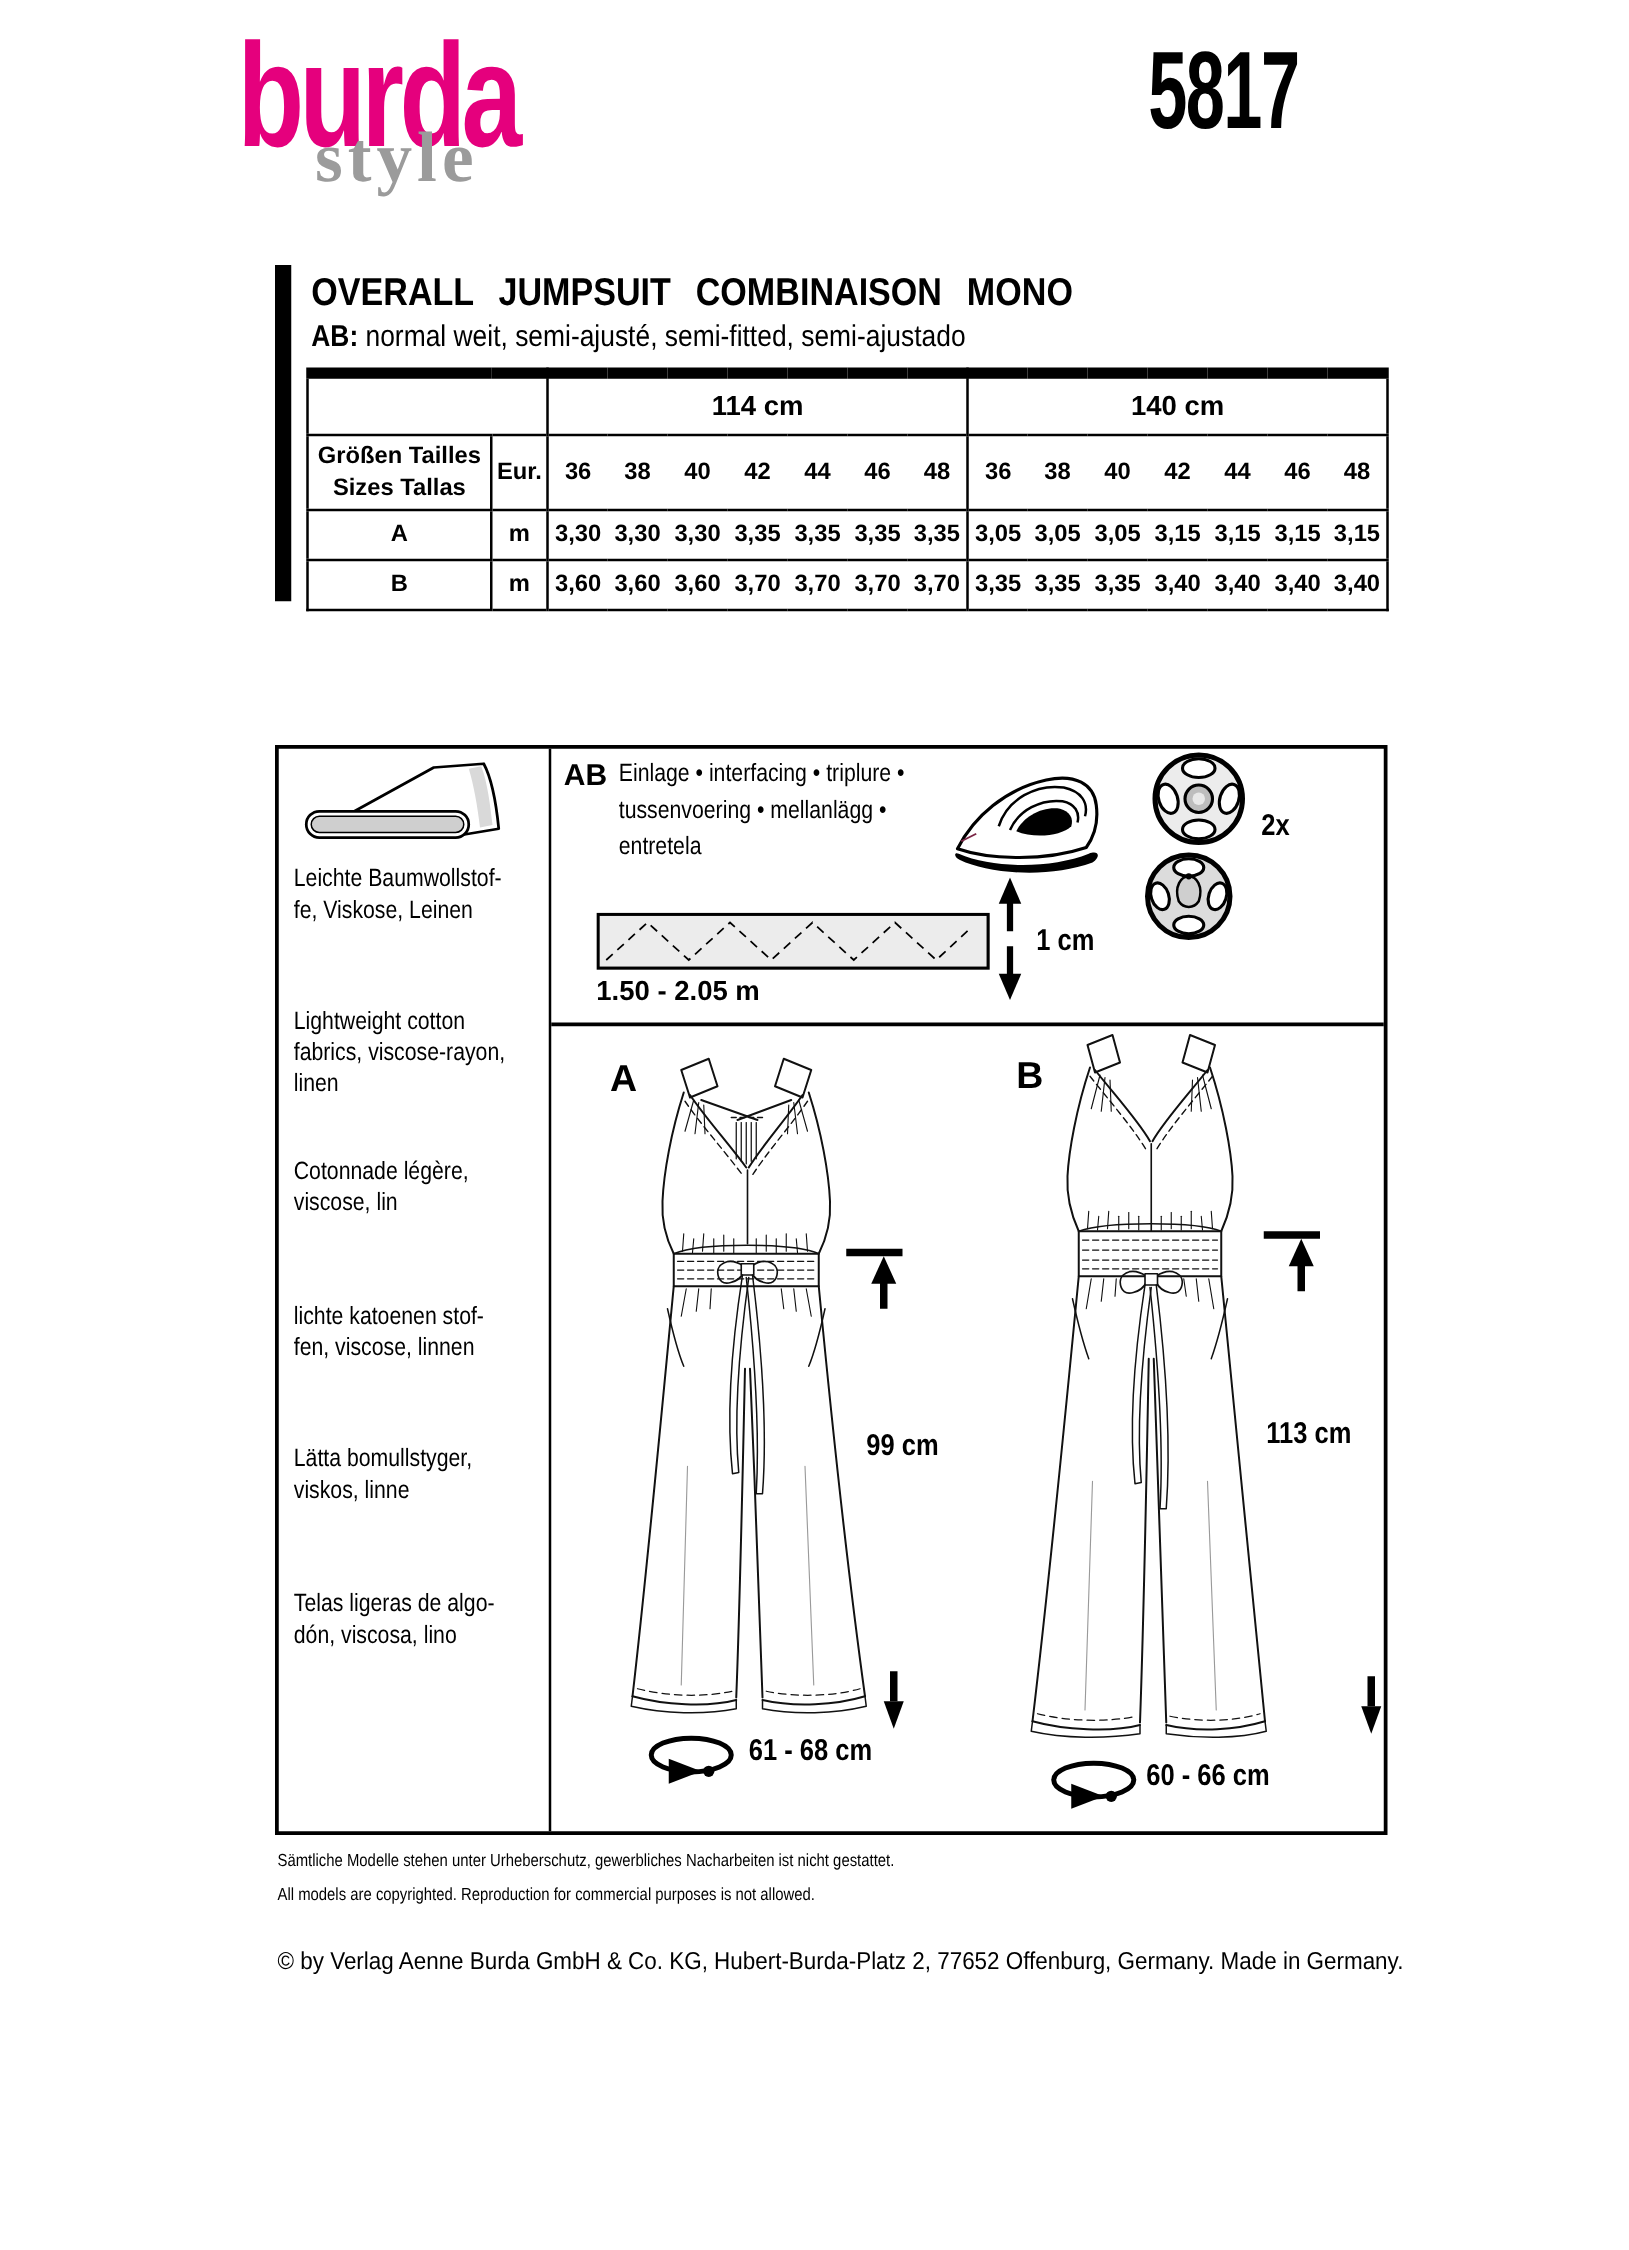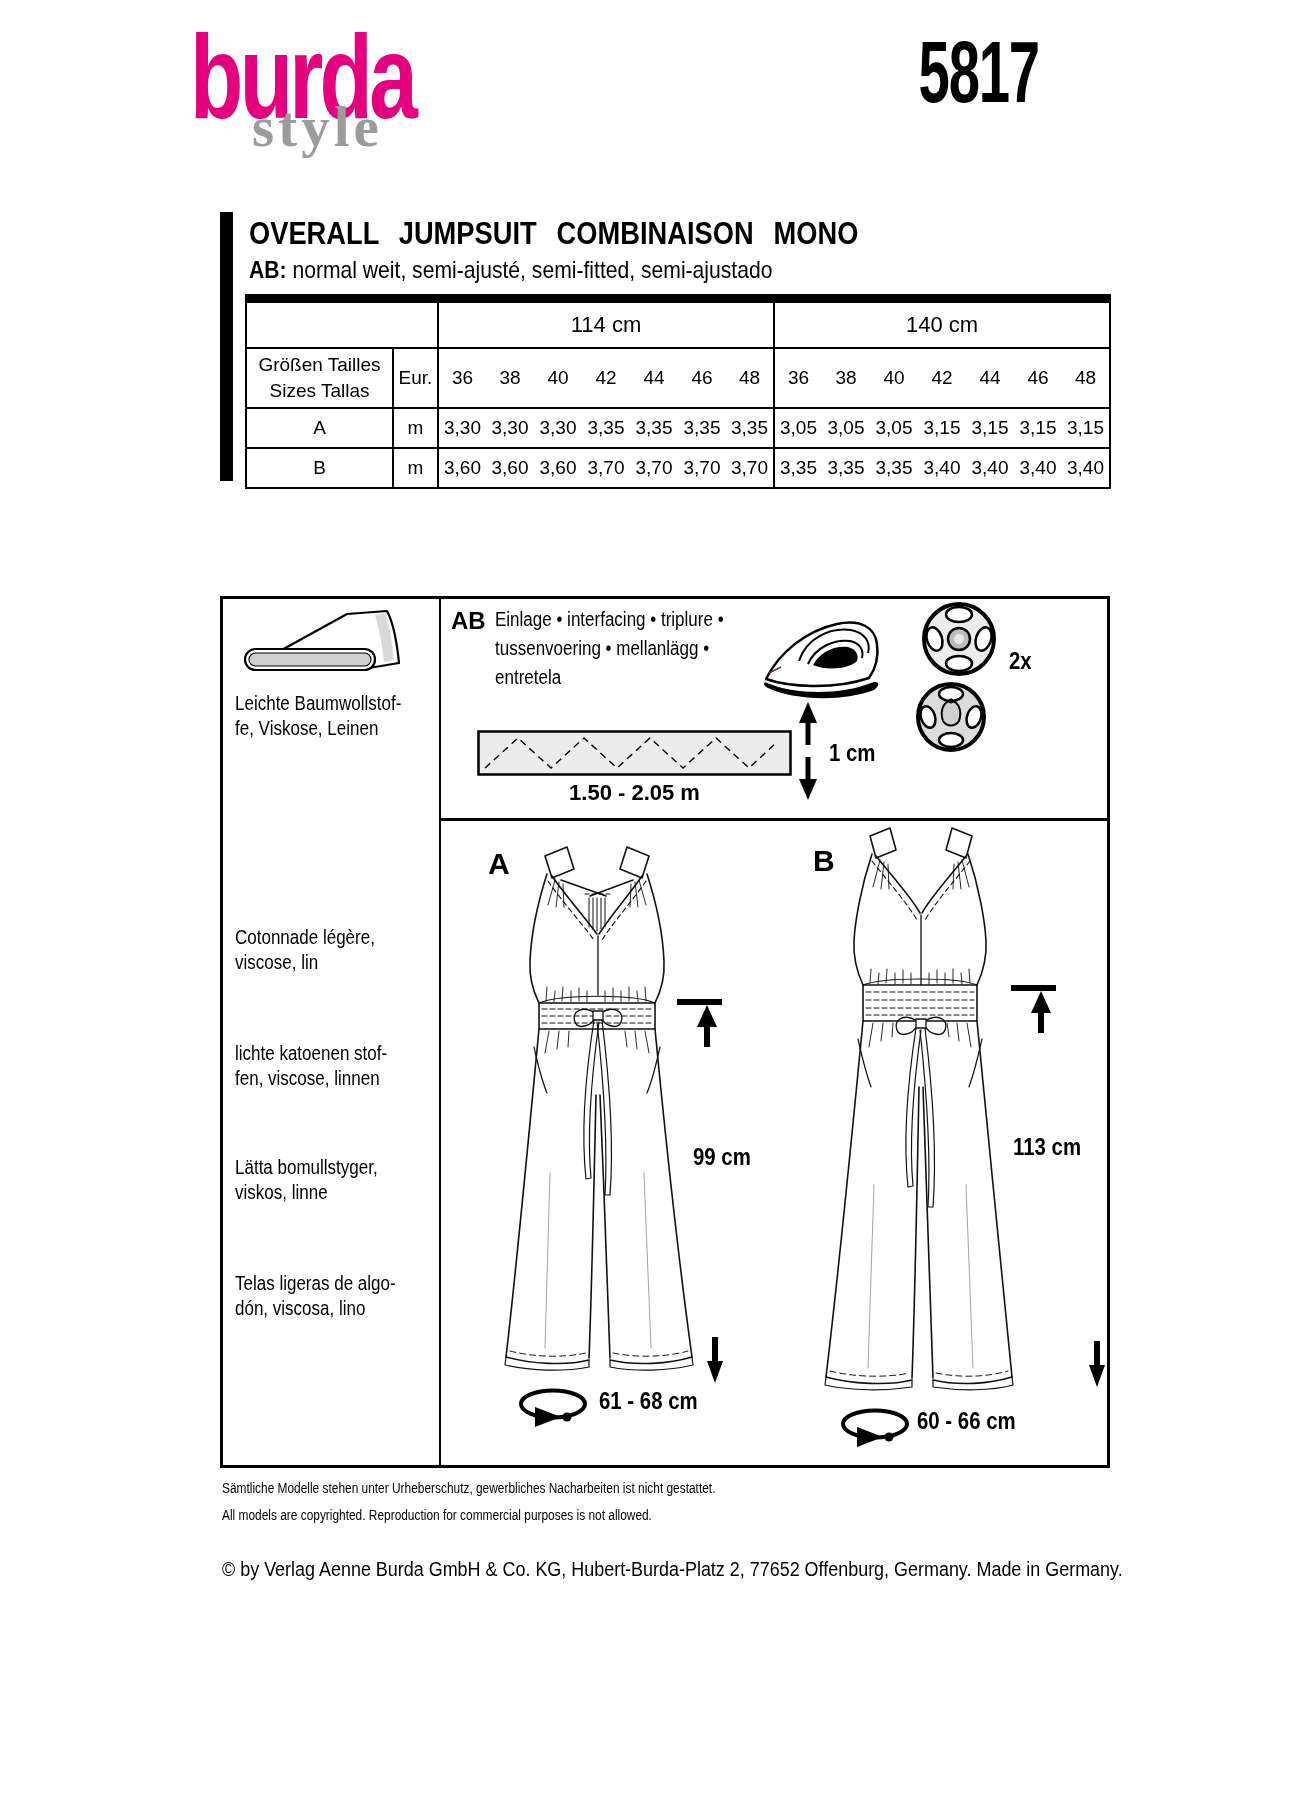--- a/index.html
+++ b/index.html
@@ -21,39 +21,39 @@
 
   
   .vbar{left:220px;top:212px;width:13px;height:269px;background:#000;}
   .main-title{left:249px;top:216px;font-size:31px;font-weight:bold;word-spacing:14px;
               transform:scaleX(.88);transform-origin:left top;white-space:nowrap;}
   .sub-title{left:249px;top:256px;font-size:24px;transform:scaleX(.88);transform-origin:left top;white-space:nowrap;}
 
   
   table.sizes{position:absolute;left:245px;top:294px;width:864px;table-layout:fixed;
               border-collapse:collapse;border:2.5px solid #000;border-top:9px solid #000;}
-  table.sizes td{font-weight:normal;font-size:19px;text-align:center;padding:0;vertical-align:middle;}
+  table.sizes td{font-weight:bold;font-size:19px;text-align:center;padding:0;vertical-align:middle;}
   table.sizes .hrow td{height:44px;font-size:22px;}
   table.sizes .srow td{height:58px;}
   table.sizes .vrow td{height:38px;}
   td.bl{border-left:2px solid #000;}
   tr.tl td{border-top:2px solid #000;}
   td.lab{text-align:left;padding-left:8px;line-height:1.35;border-radius:30px;}
   td.unit{text-align:right;padding-right:5px;}
 
   
   .main-panel{left:220px;top:596px;width:890px;height:872px;border:3px solid #000;box-sizing:border-box;}
   .fabric-col{left:0;top:0;width:218px;height:100%;border-right:2.5px solid #000;box-sizing:border-box;}
   .fabric-text{left:12px;width:205px;font-size:20px;line-height:1.25;}
   .h-divider{left:218px;top:219px;right:0;height:2.5px;background:#000;}
   .ab-label{font-size:24px;font-weight:bold;}
   .notion-text{font-size:20px;line-height:1.45;}
   .meas{font-size:24px;font-weight:bold;white-space:nowrap;transform:scaleX(.85);transform-origin:left top;}
   .view-label{font-size:30px;font-weight:bold;}
-  .strip-label{width:315px;text-align:center;font-size:22px;font-weight:bold;}
+  .strip-label{width:315px;text-align:left;font-size:22px;font-weight:bold;}
 
   
   .foot-small{left:222px;font-size:14px;}
   .foot-big{left:222px;font-size:19.5px;}
 </style>
 </head>
 <body>
 
 <div class="page" style="--pink:#e5007d;--gray:#9b9b9b;">
 
@@ -139,20 +139,23 @@
 
     <div class="abs fabric-col">
       <svg class="abs" style="left:16px;top:6px;" width="185" height="72" viewBox="0 0 185 72">
         <path d="M30,52 L108,9 L148,6 C155,19 158,38 160,58 L130,63 Z" fill="#fff" stroke="#000" stroke-width="2.2" stroke-linejoin="round"></path>
         <path d="M136,10 L146,8 C151,21 153,38 155,55 L145,57 C143,40 140,23 136,10 Z" fill="#d9d9d9"></path>
         <rect x="6" y="44" width="130" height="21" rx="10.5" fill="#fff" stroke="#000" stroke-width="2.2"></rect>
         <rect x="10" y="48" width="122" height="13" rx="6.5" fill="#cfcfcf" stroke="#000" stroke-width="1.2"></rect>
       </svg>
       <div class="abs fabric-text" style="top:92px;"><span class="cond preline">Leichte Baumwollstof-
 fe, Viskose, Leinen</span></div>
+      <div class="abs fabric-text" style="top:206px;"><span class="cond preline">Lightweight cotton
+fabrics, viscose-rayon,
+linen</span></div>
       <div class="abs fabric-text" style="top:326px;"><span class="cond preline">Cotonnade légère,
 viscose, lin</span></div>
       <div class="abs fabric-text" style="top:556px;"><span class="cond preline">Lätta bomullstyger,
 viskos, linne</span></div>
       <div class="abs fabric-text" style="top:442px;"><span class="cond preline">lichte katoenen stof-
 fen, viscose, linnen</span></div>
       <div class="abs fabric-text" style="top:672px;"><span class="cond preline">Telas ligeras de algo-
 dón, viscosa, lino</span></div>
     </div>
 

